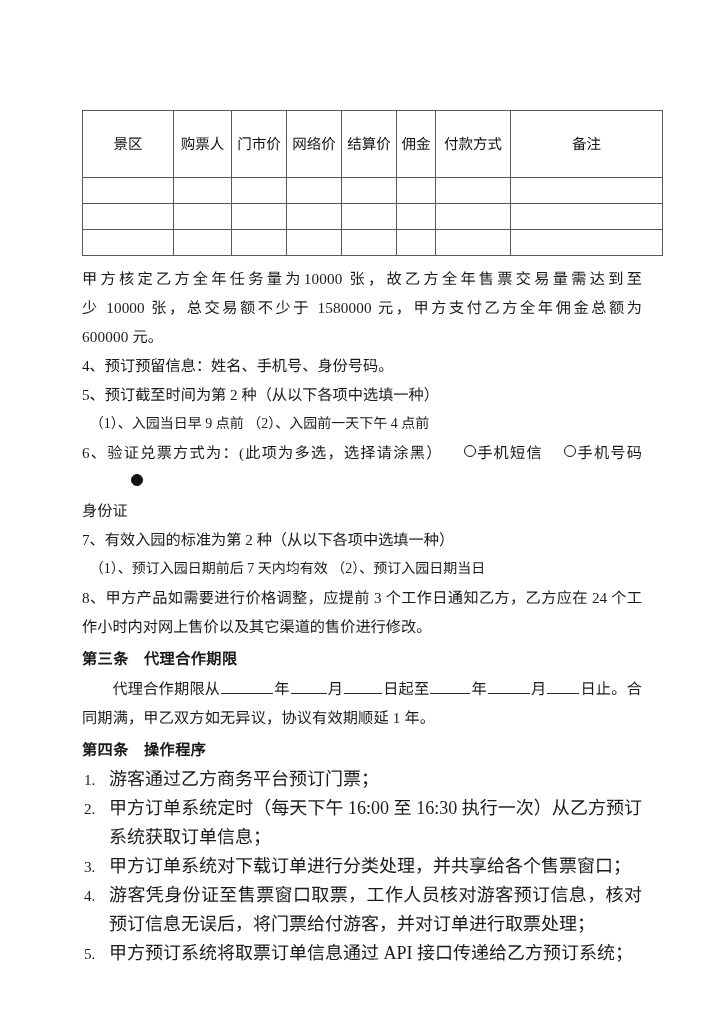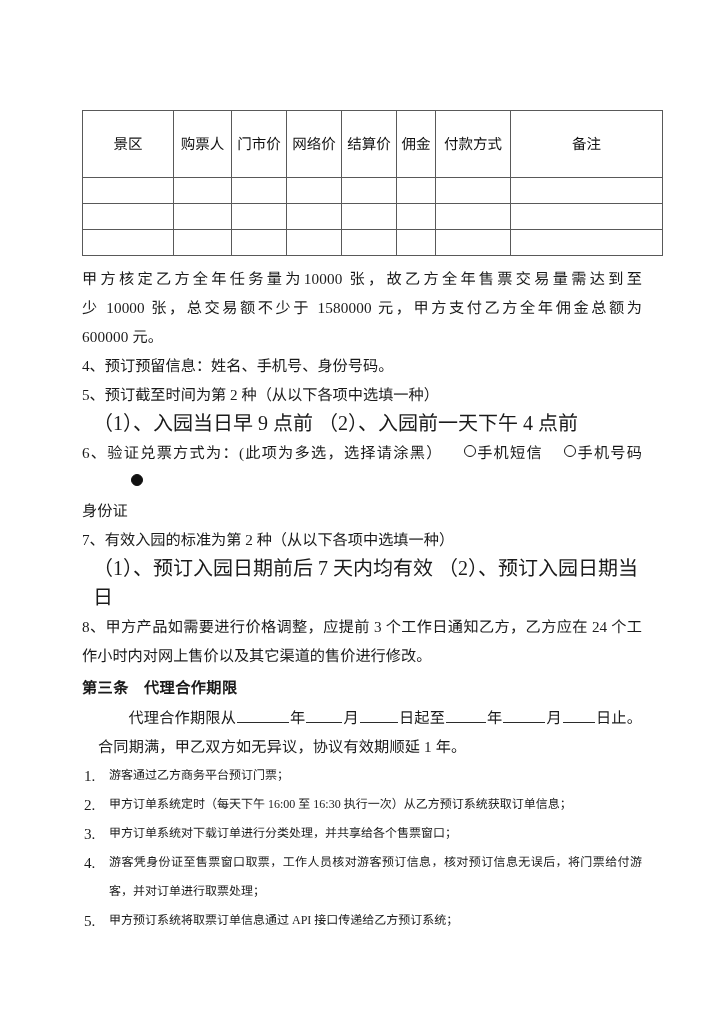--- a/index.html
+++ b/index.html
@@ -60,30 +60,30 @@
 
   
   .para {
     font-size: 15.2px;
     line-height: 29px;
     margin: 0;
     text-align: justify;
     text-justify: inter-ideograph;
     letter-spacing: 0.15px;
   }
-  .para.indent2 { text-indent: 2em; margin-left: 16px; }
+  .para.indent2 { text-indent: 2em; }
   .clause {
     font-size: 15.2px;
     line-height: 29px;
     margin: 0;
     text-align: justify;
     text-justify: inter-ideograph;
   }
   .sub {
-    font-size: 20px;
+    font-size: 14px;
     line-height: 29px;
     margin: 0;
     padding-left: 0.55em;
   }
   .heading {
     font-size: 15.2px;
     line-height: 31px;
     font-weight: bold;
     margin: 2px 0 0 0;
     letter-spacing: 0.4px;
@@ -125,21 +125,21 @@
   ol.proc {
     margin: 0;
     padding: 0;
     list-style: none;
     counter-reset: proc;
   }
   ol.proc > li {
     counter-increment: proc;
     position: relative;
     padding-left: 27px;
-    font-size: 12px;
+    font-size: 18px;
     line-height: 29px;
     text-align: justify;
     text-justify: inter-ideograph;
   }
   ol.proc > li::before {
     content: counter(proc) ".";
     position: absolute;
     left: 2px;
     top: 0;
     font-size: 15.2px;
@@ -209,20 +209,21 @@
   <p class="clause">身份证</p>
 
   <p class="clause"><span>7、有效入园的标准为第</span><span class="u">&nbsp;</span><span class="u">2</span><span class="u">&nbsp;</span><span>种（从以下各项中选填一种）</span></p>
   <p class="sub">（1）、预订入园日期前后 7 天内均有效 （2）、预订入园日期当日</p>
 
   <p class="clause">8、甲方产品如需要进行价格调整，应提前 3 个工作日通知乙方，乙方应在 24 个工作小时内对网上售价以及其它渠道的售价进行修改。</p>
 
   <p class="heading"><span>第三条</span><span class="gap"></span><span>代理合作期限</span></p>
   <p class="para indent2"><span>代理合作期限从</span><span class="blank w-yr1"></span><span>年</span><span class="blank w-mo1"></span><span>月</span><span class="blank w-dy1"></span><span>日起至</span><span class="blank w-yr2"></span><span>年</span><span class="blank w-mo2"></span><span>月</span><span class="blank w-dy2"></span><span>日止。合同期满，甲乙双方如无异议，协议有效期顺延</span><span class="u">&nbsp;</span><span class="u">1</span><span class="u">&nbsp;</span><span>年。</span></p>
 
+  <p class="heading"><span>第四条</span><span class="gap"></span><span>操作程序</span></p>
   <ol class="proc">
     <li>游客通过乙方商务平台预订门票；</li>
     <li>甲方订单系统定时（每天下午 16:00 至 16:30 执行一次）从乙方预订系统获取订单信息；</li>
     <li>甲方订单系统对下载订单进行分类处理，并共享给各个售票窗口；</li>
     <li>游客凭身份证至售票窗口取票，工作人员核对游客预订信息，核对预订信息无误后，将门票给付游客，并对订单进行取票处理；</li>
     <li>甲方预订系统将取票订单信息通过 API 接口传递给乙方预订系统；</li>
   </ol>
 
 </div>
 

